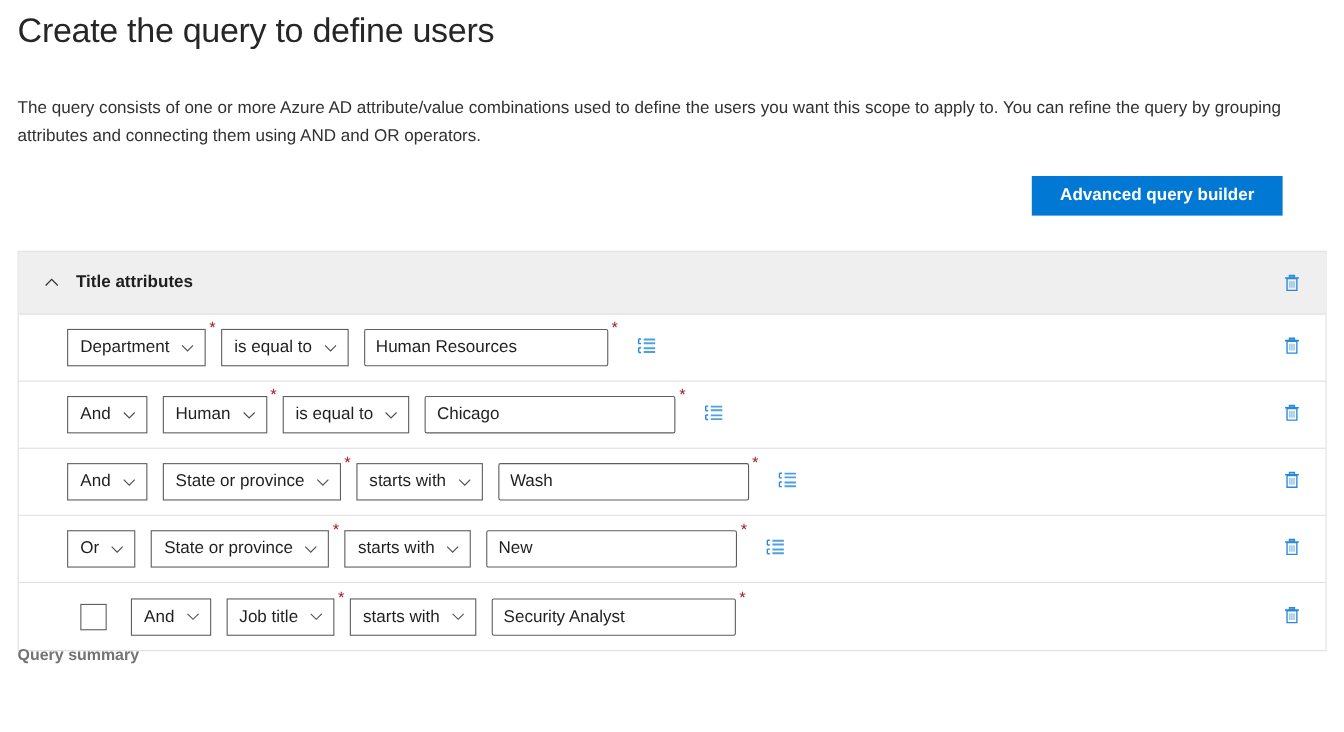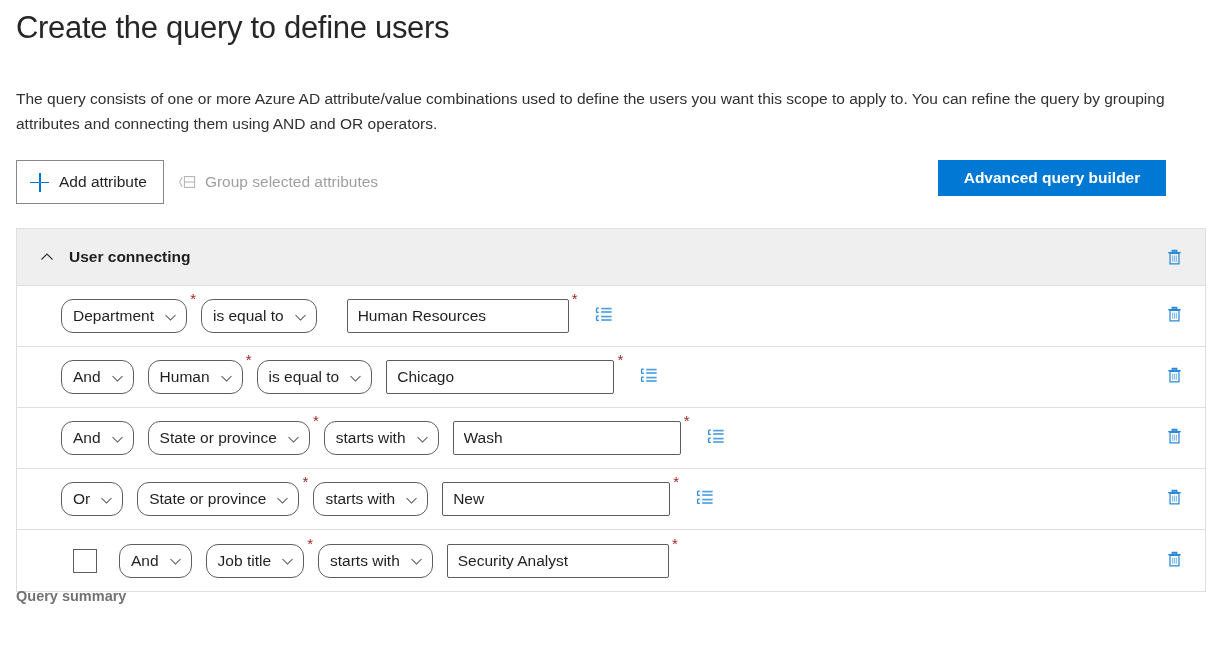--- a/index.html
+++ b/index.html
@@ -175,21 +175,21 @@
   }
 
   .dd {
     display: inline-flex;
     align-items: center;
     justify-content: space-between;
     gap: 10px;
     height: 34px;
     padding: 0 9px 0 11px;
     border: 1px solid #605e5c;
-    border-radius: 12px;
+    border-radius: 0;
     background: #fff;
     font-size: 15.5px;
     color: #201f1e;
     white-space: nowrap;
     cursor: pointer;
   }
   .chev-dn { width: 13px; height: 13px; flex: none; opacity: .85; }
 
   .txtbox {
     height: 34px;
@@ -234,50 +234,34 @@
   }
 </style>
 </head>
 <body>
 
 <div class="page">
 
   <div class="page-title">Create the query to define users</div>
   <div class="page-desc">The query consists of one or more Azure AD attribute/value combinations used to define the users you want this scope to apply to. You can refine the query by grouping attributes and connecting them using AND and OR operators.</div>
 
-  <div class="cmdbar">
-    <button class="add-attr-btn">
-      <span class="plus-icon"></span>
-      <span>Add attribute</span>
-    </button>
-    <button class="group-btn">
-      <span class="group-icon">
-        <svg viewBox="0 0 18 18" width="18" height="18" aria-hidden="true">
-          <path d="M4.2 4.2 L1.6 9 L4.2 13.8" fill="none" stroke="#b7b5b3" stroke-width="1.1"></path>
-          <rect x="6.4" y="3.6" width="10.2" height="10.8" fill="none" stroke="#b7b5b3" stroke-width="1.1"></rect>
-          <line x1="6.4" y1="9" x2="16.6" y2="9" stroke="#b7b5b3" stroke-width="1.1"></line>
-        </svg>
-      </span>
-      <span>Group selected attributes</span>
-    </button>
-  </div>
 
   <button class="adv-btn">
     <span>Advanced query builder</span>
   </button>
 
   <div class="qtable">
 
     <div class="group-header">
       <span class="chev-up">
         <svg viewBox="0 0 16 16" width="16" height="16" aria-hidden="true">
           <path d="M2.5 10.5 L8 5 L13.5 10.5" fill="none" stroke="#323130" stroke-width="1.1"></path>
         </svg>
       </span>
-      <span class="group-title">User connecting</span>
+      <span class="group-title">Title attributes</span>
       <button class="trash-btn">
         <svg viewBox="0 0 20 20" width="19" height="19" aria-hidden="true">
           <path d="M7.6 2.6h4.8v1.6H7.6z" fill="none" stroke="#2b88d8" stroke-width="1.3"></path>
           <line x1="3.4" y1="4.9" x2="16.6" y2="4.9" stroke="#2b88d8" stroke-width="1.5"></line>
           <path d="M5.3 5.6h9.4v11.2H5.3z" fill="none" stroke="#2b88d8" stroke-width="1.3"></path>
           <line x1="8" y1="8" x2="8" y2="14.4" stroke="#8ac0ea" stroke-width="1.3"></line>
           <line x1="10" y1="8" x2="10" y2="14.4" stroke="#8ac0ea" stroke-width="1.3"></line>
           <line x1="12" y1="8" x2="12" y2="14.4" stroke="#8ac0ea" stroke-width="1.3"></line>
         </svg>
       </button>
@@ -297,21 +281,21 @@
             </span>
             <span class="fieldwrap">
               <span class="dd">
                 <span>is equal to</span>
                 <span class="chev-dn"><svg viewBox="0 0 13 13" width="13" height="13" aria-hidden="true">
                     <path d="M1.5 4 L6.5 9 L11.5 4" fill="none" stroke="#323130" stroke-width="1.05"></path>
                   </svg></span>
               </span>
             </span>
             <span class="fieldwrap">
-              <input class="txtbox" type="text" style="width: 222px; margin-left: 16px;" value="Human Resources">
+              <input class="txtbox" type="text" style="width: 222px;" value="Human Resources">
               <span class="req-star">*</span>
             </span>
             <button class="list-btn">
               <span><svg viewBox="0 0 20 20" width="20" height="20" aria-hidden="true">
                   <path d="M2.6 3.2h2.2M2.6 3.2v4.2M2.6 7.4h2.2" fill="none" stroke="#2b88d8" stroke-width="1.3"></path>
                   <path d="M2.6 11.2h2.2M2.6 11.2v4.2M2.6 15.4h2.2" fill="none" stroke="#2b88d8" stroke-width="1.3"></path>
                   <line x1="7.2" y1="3.6" x2="17.6" y2="3.6" stroke="#4ea0e0" stroke-width="1.7"></line>
                   <line x1="7.2" y1="7.0" x2="17.6" y2="7.0" stroke="#4ea0e0" stroke-width="1.7"></line>
                   <line x1="7.2" y1="11.6" x2="17.6" y2="11.6" stroke="#4ea0e0" stroke-width="1.7"></line>
                   <line x1="7.2" y1="15.0" x2="17.6" y2="15.0" stroke="#4ea0e0" stroke-width="1.7"></line>

